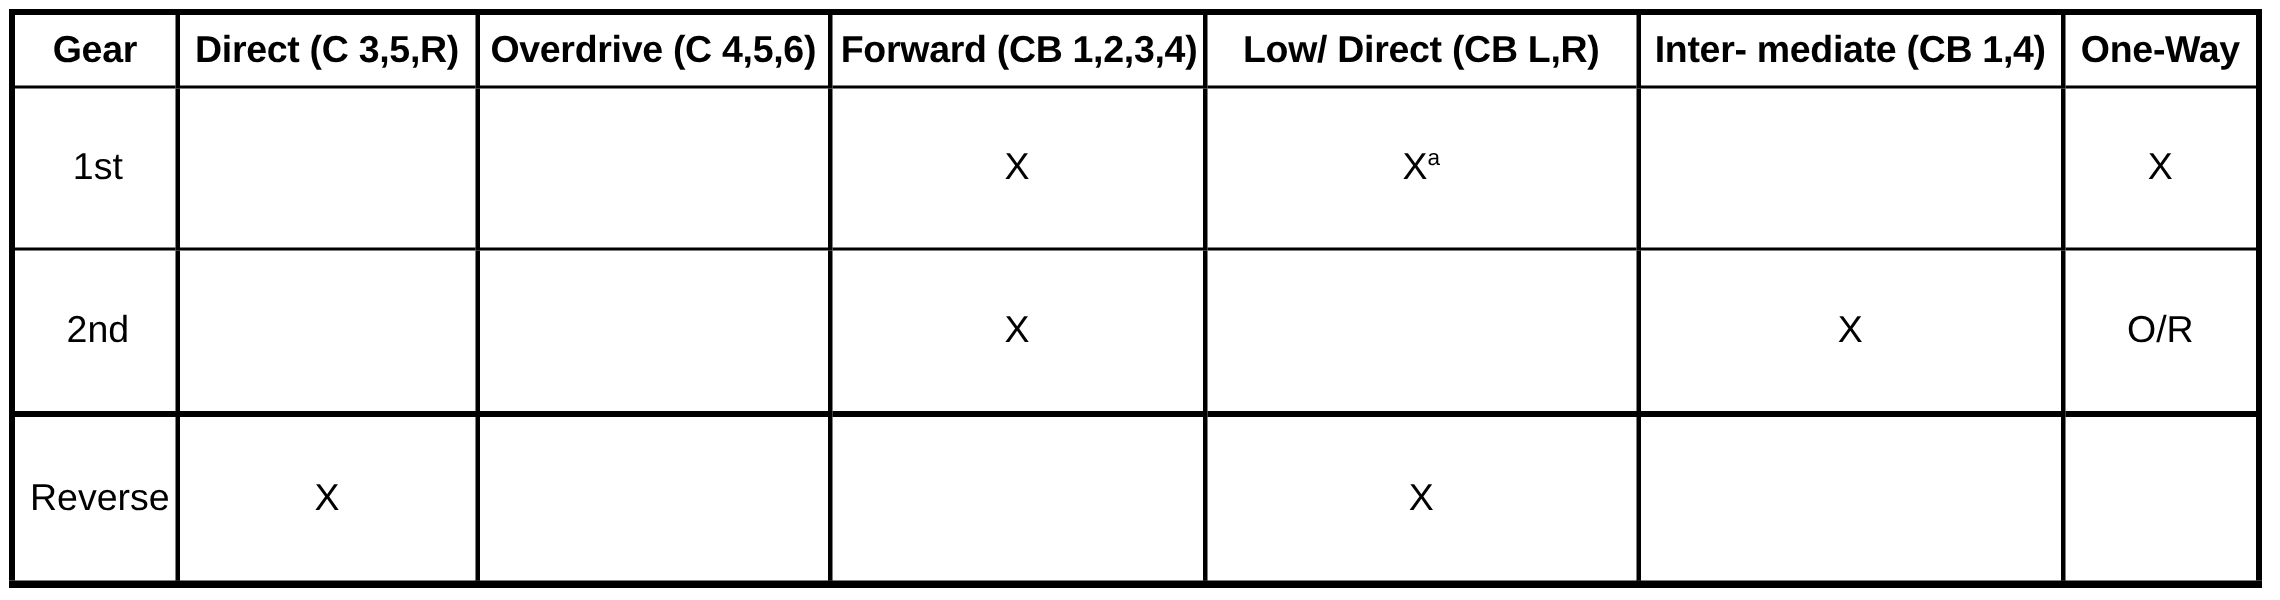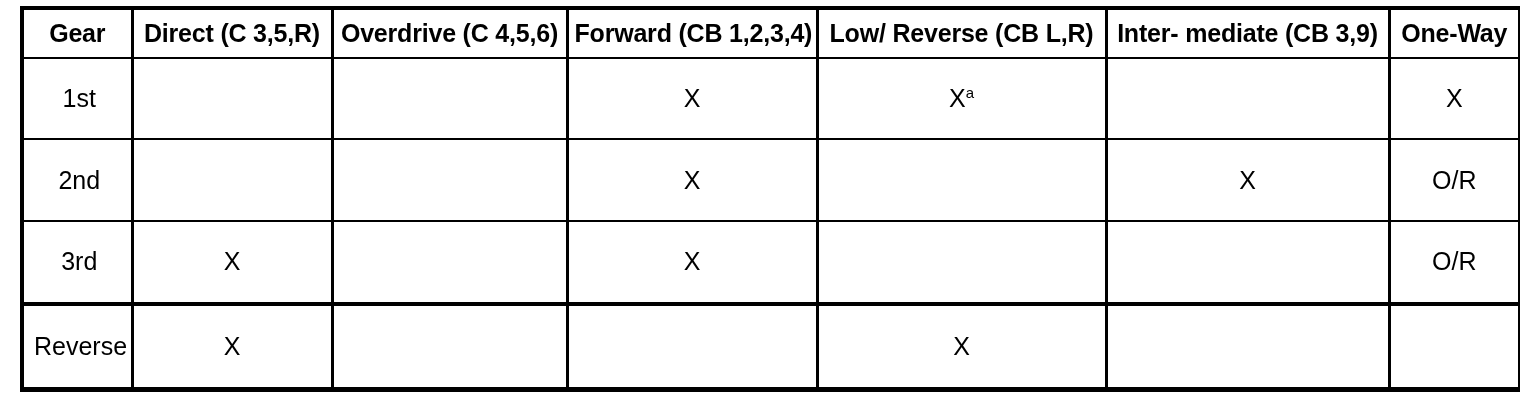--- a/index.html
+++ b/index.html
@@ -10,21 +10,21 @@
   body {
     width: 1520px;
     height: 400px;
     overflow: hidden;
     font-family: "Liberation Sans", sans-serif;
     color: #000000;
   }
 
   #table-wrap {
     position: absolute;
-    left: 20px;
+    left: 6px;
     top: 6px;
     width: 1262px;
     height: 386px;
     box-sizing: border-box;
   }
 
   table.gear-table {
     border-collapse: collapse;
     table-layout: fixed;
     width: 1502px;
@@ -104,22 +104,22 @@
       <col class="c-lowrev">
       <col class="c-inter">
       <col class="c-oneway">
     </colgroup>
     <thead>
       <tr>
           <th>Gear</th>
           <th>Direct (C 3,5,R)</th>
           <th>Overdrive (C 4,5,6)</th>
           <th>Forward (CB 1,2,3,4)</th>
-          <th>Low/ Reverse (CB L,R)</th>
-          <th>Inter- mediate (CB 3,9)</th>
+          <th>Low/ Direct (CB L,R)</th>
+          <th>Inter- mediate (CB 1,4)</th>
           <th>One-Way</th>
         </tr>
     </thead>
     <tbody>
         <tr>
           <td class="gear-label">1st</td>
           <td></td>
           <td></td>
           <td>X</td>
           <td><span>X</span><sup class="fn">a</sup></td>
@@ -128,29 +128,20 @@
         </tr>
         <tr>
           <td class="gear-label">2nd</td>
           <td></td>
           <td></td>
           <td>X</td>
           <td></td>
           <td>X</td>
           <td>O/R</td>
         </tr>
-        <tr>
-          <td class="gear-label">3rd</td>
-          <td>X</td>
-          <td></td>
-          <td>X</td>
-          <td></td>
-          <td></td>
-          <td>O/R</td>
-        </tr>
         <tr class="row-separated">
           <td class="gear-label">Reverse</td>
           <td>X</td>
           <td></td>
           <td></td>
           <td>X</td>
           <td></td>
           <td></td>
         </tr>
       </tbody>

